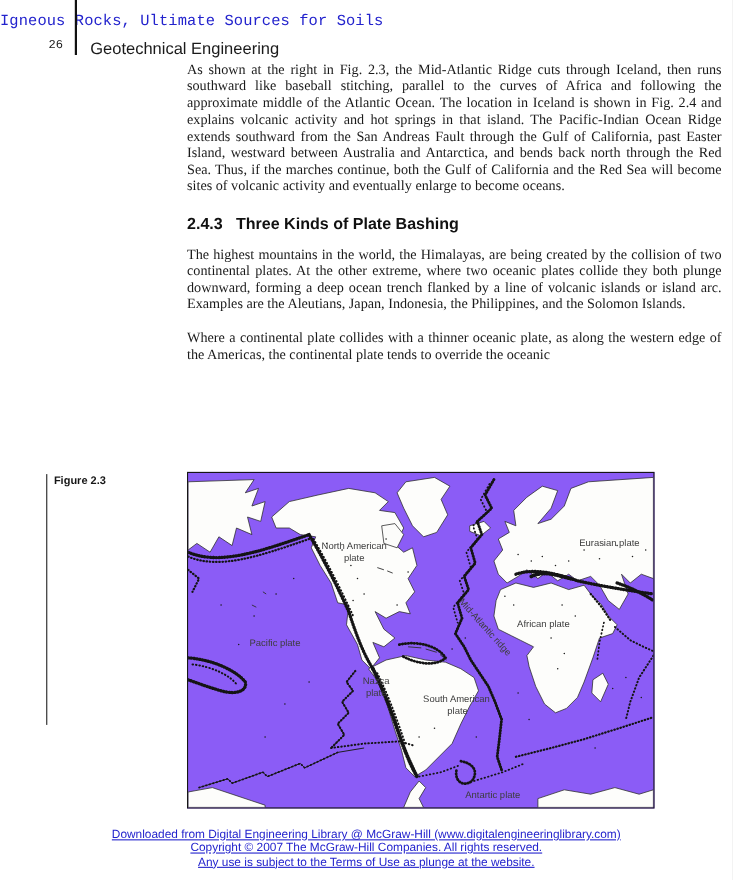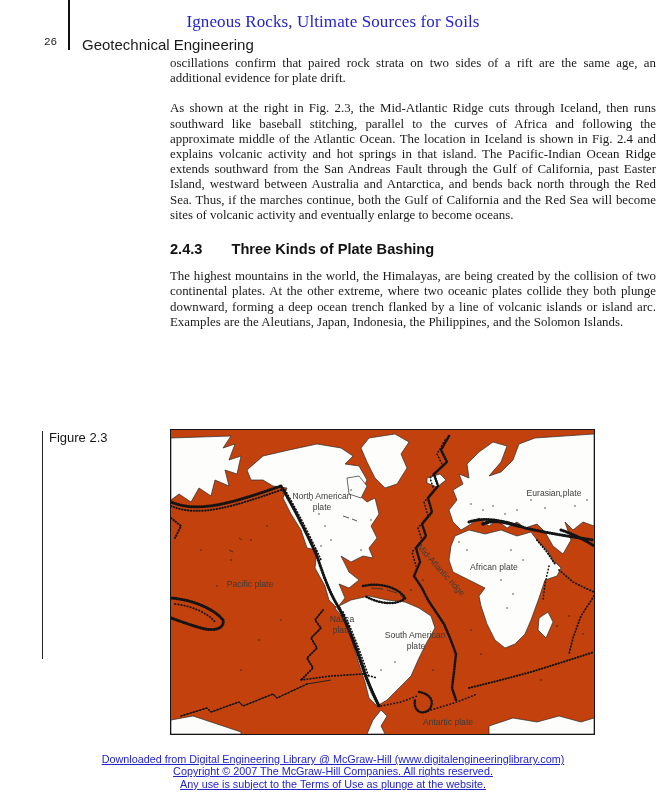--- a/index.html
+++ b/index.html
@@ -1,64 +1,64 @@
 <!DOCTYPE html>
 <html><head>
 <meta charset="utf-8">
 <style>
   html,body{margin:0;padding:0;background:#e8e8e8;}
   .page{position:relative;width:666px;height:800px;background:#ffffff;overflow:hidden;
         font-family:"Liberation Serif",serif;color:#1a1a1a;}
   
-  .running-head{position:absolute;top:12px;left:0;width:100%;text-align:center;
-        font-family:Liberation Serif, serif;font-size:17px;letter-spacing:.1px;}
+  .running-head{position:absolute;top:12px;left:0;width:100%;
+        font-family:Liberation Mono, monospace;font-size:14px;letter-spacing:.1px;}
   .pagenum{position:absolute;top:36px;left:44px;font-family:Liberation Mono, monospace;font-size:11px;}
   .head-rule{position:absolute;top:0;left:68px;width:1.5px;height:50px;background:#111;}
   .book-title{position:absolute;top:36px;left:82px;font-family:"Liberation Sans",sans-serif;font-size:15px;}
   
   .body-col{position:absolute;left:170px;top:56px;width:486px;font-size:12.9px;line-height:15.2px;}
   .body-col p{margin:0 0 15px 0;text-align:justify;}
   .body-col p:last-child{margin-bottom:0;}
   h2.section{margin:19px 0 12px 0;font-family:"Liberation Sans",sans-serif;
         font-size:14.6px;font-weight:700;color:#111;}
-  h2.section .sec-title{margin-left:29px;}
+  h2.section .sec-title{margin-left:12px;}
   .ital{}
   
   .caption-rule{position:absolute;left:42px;top:431px;width:1.4px;height:228px;background:#222;}
   .caption{position:absolute;left:49px;top:430px;width:118px;
         font-family:"Liberation Sans",sans-serif;font-size:11px;line-height:15.6px;color:#161616;}
-  .caption .cap-title{font-weight:400;font-size:13px;display:block;margin-bottom:2px;}
+  .caption .cap-title{font-weight:700;font-size:10px;display:block;margin-bottom:2px;}
   
   .map-frame{position:absolute;left:170px;top:429px;width:423px;height:304px;
-        border:1.2px solid #161616;background:#c2410c;box-sizing:content-box;}
+        border:1.2px solid #161616;background:#8b5cf6;box-sizing:content-box;}
   .map-frame svg{display:block;}
   .map-label{font-family:"Liberation Sans",sans-serif;font-size:8.6px;fill:#3c3c3c;}
   
   .footer{position:absolute;left:0;top:753px;width:100%;text-align:center;
         font-family:"Liberation Sans",sans-serif;font-size:10.8px;line-height:12.4px;text-decoration:underline;}
 </style>
 </head>
 <body>
 
 <div class="page">
 
   <div class="running-head" style="color:#2323cd">Igneous Rocks, Ultimate Sources for Soils</div>
   <div class="head-rule"></div>
   <div class="pagenum">26</div>
   <div class="book-title">Geotechnical Engineering</div>
 
   <div class="body-col">
-    <p>oscillations confirm that paired rock strata on two sides of a rift are the same age, an additional evidence for plate drift.</p>
     <p>As shown at the right in Fig. 2.3, the Mid-Atlantic Ridge cuts through Iceland, then runs southward like baseball stitching, parallel to the curves of Africa and following the approximate middle of the Atlantic Ocean. The location in Iceland is shown in Fig. 2.4 and explains volcanic activity and hot springs in that island. The Pacific-Indian Ocean Ridge extends southward from the San Andreas Fault through the Gulf of California, past Easter Island, westward between Australia and Antarctica, and bends back north through the Red Sea. Thus, if the marches continue, both the Gulf of California and the Red Sea will become sites of volcanic activity and eventually enlarge to become oceans.</p>
     <h2 class="section">
       <span>2.4.3</span><span class="sec-title">Three Kinds of Plate Bashing</span>
     </h2>
     <p>
       <span>The highest mountains in the world, the Himalayas, are being created by the collision of two continental plates. At the other extreme, where two oceanic plates collide they both plunge downward, forming a deep ocean trench flanked by a line of volcanic islands or </span><span class="ital">island arc</span><span>. Examples are the Aleutians, Japan, Indonesia, the Philippines, and the Solomon Islands.</span>
     </p>
+    <p>Where a continental plate collides with a thinner oceanic plate, as along the western edge of the Americas, the continental plate tends to override the oceanic</p>
   </div>
 
   <div class="caption-rule"></div>
   <div class="caption">
     <span class="cap-title">Figure 2.3</span>
   </div>
 
   <div class="map-frame">
     <svg viewBox="0 0 423 304" width="423" height="304" xmlns="http://www.w3.org/2000/svg">
 

